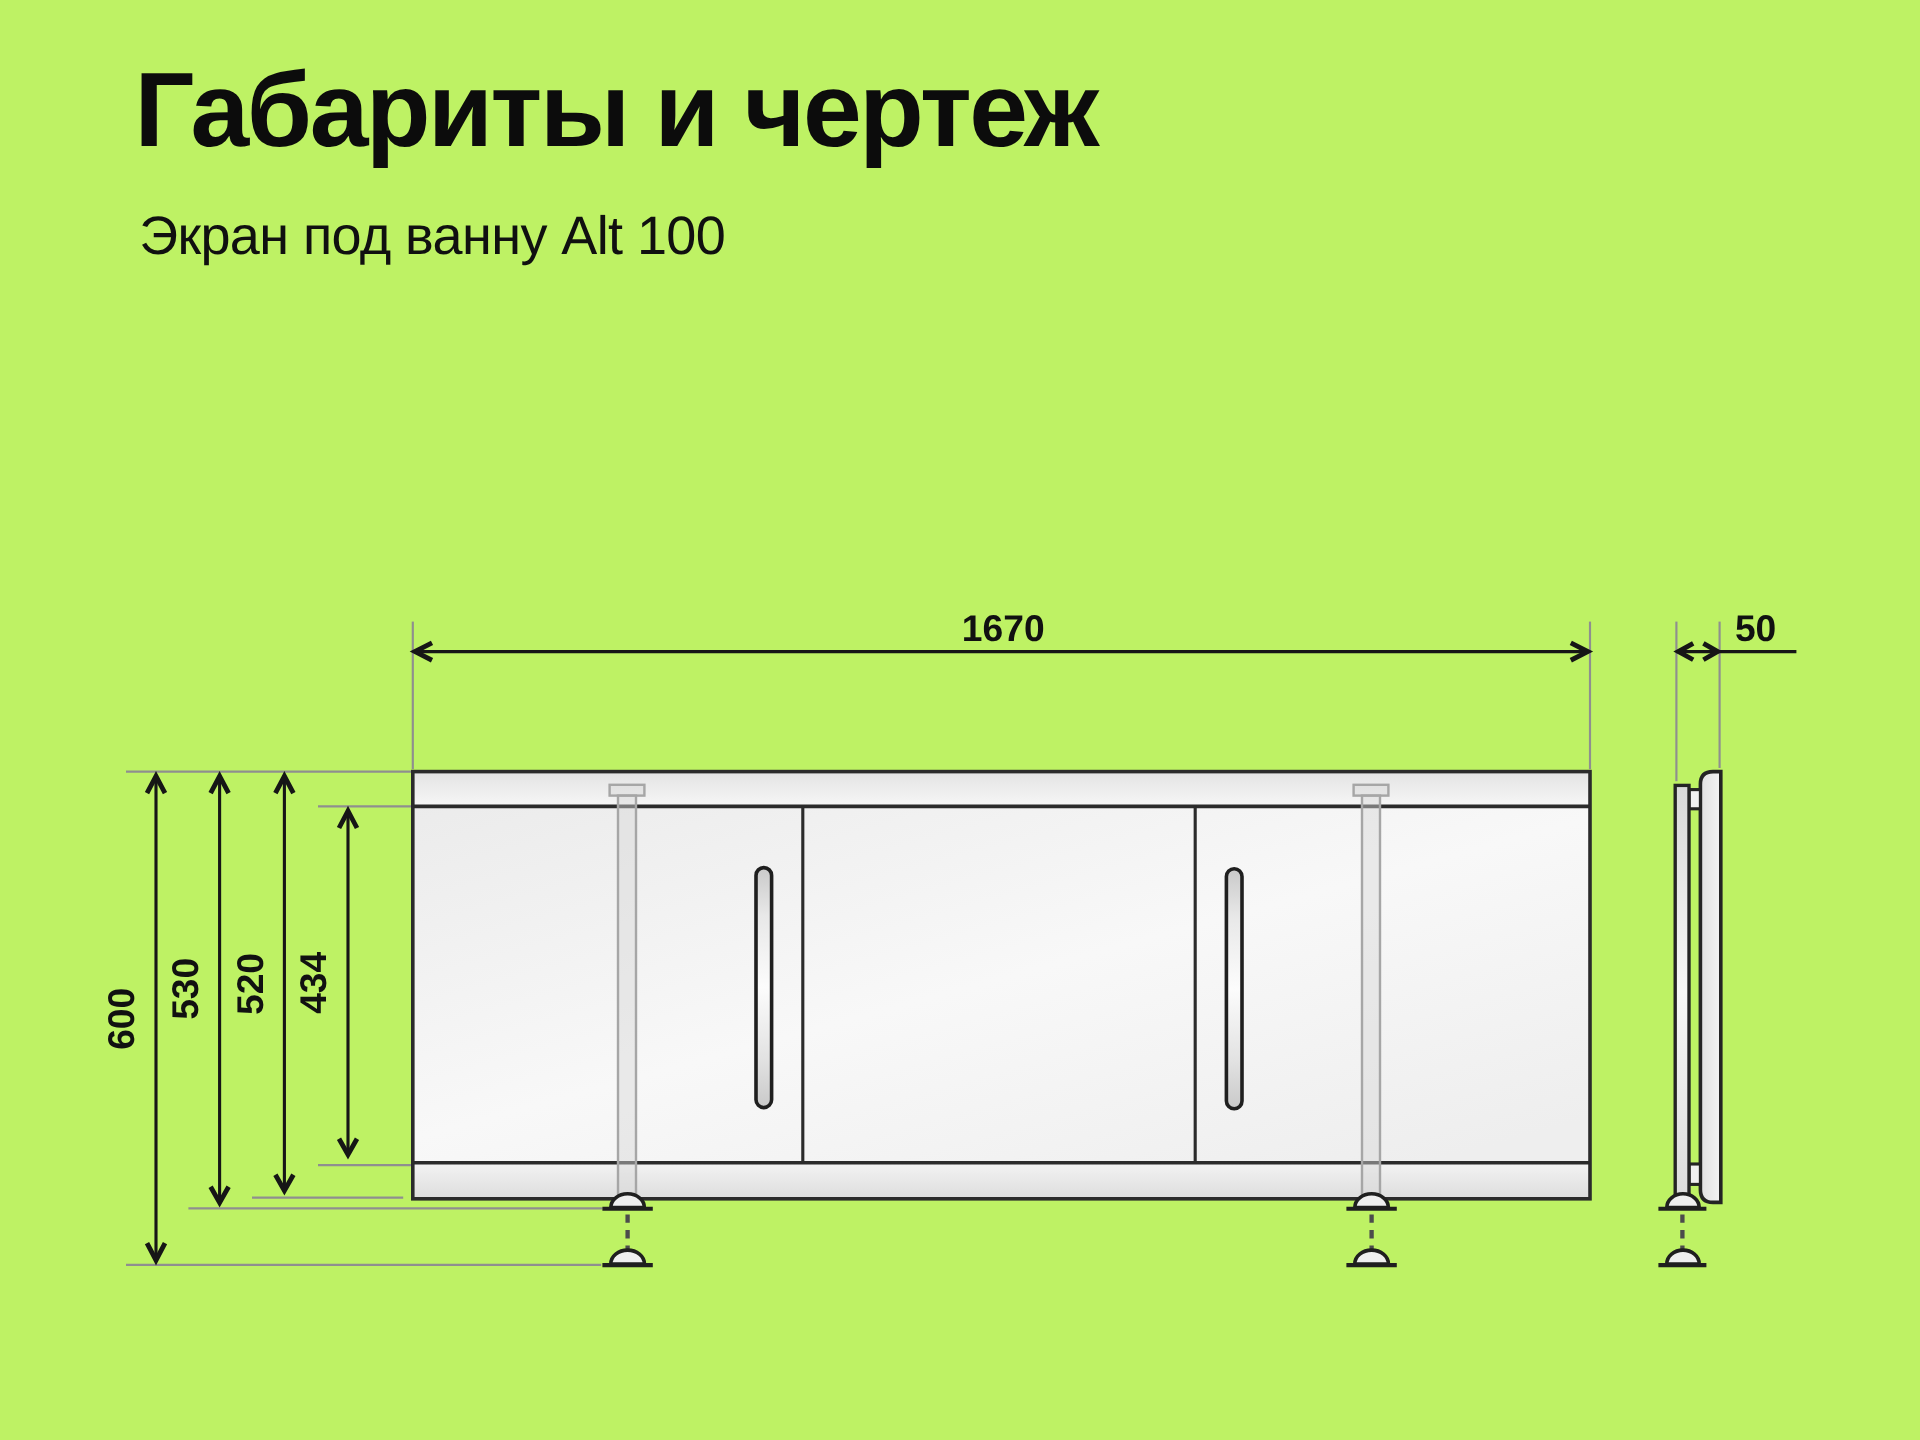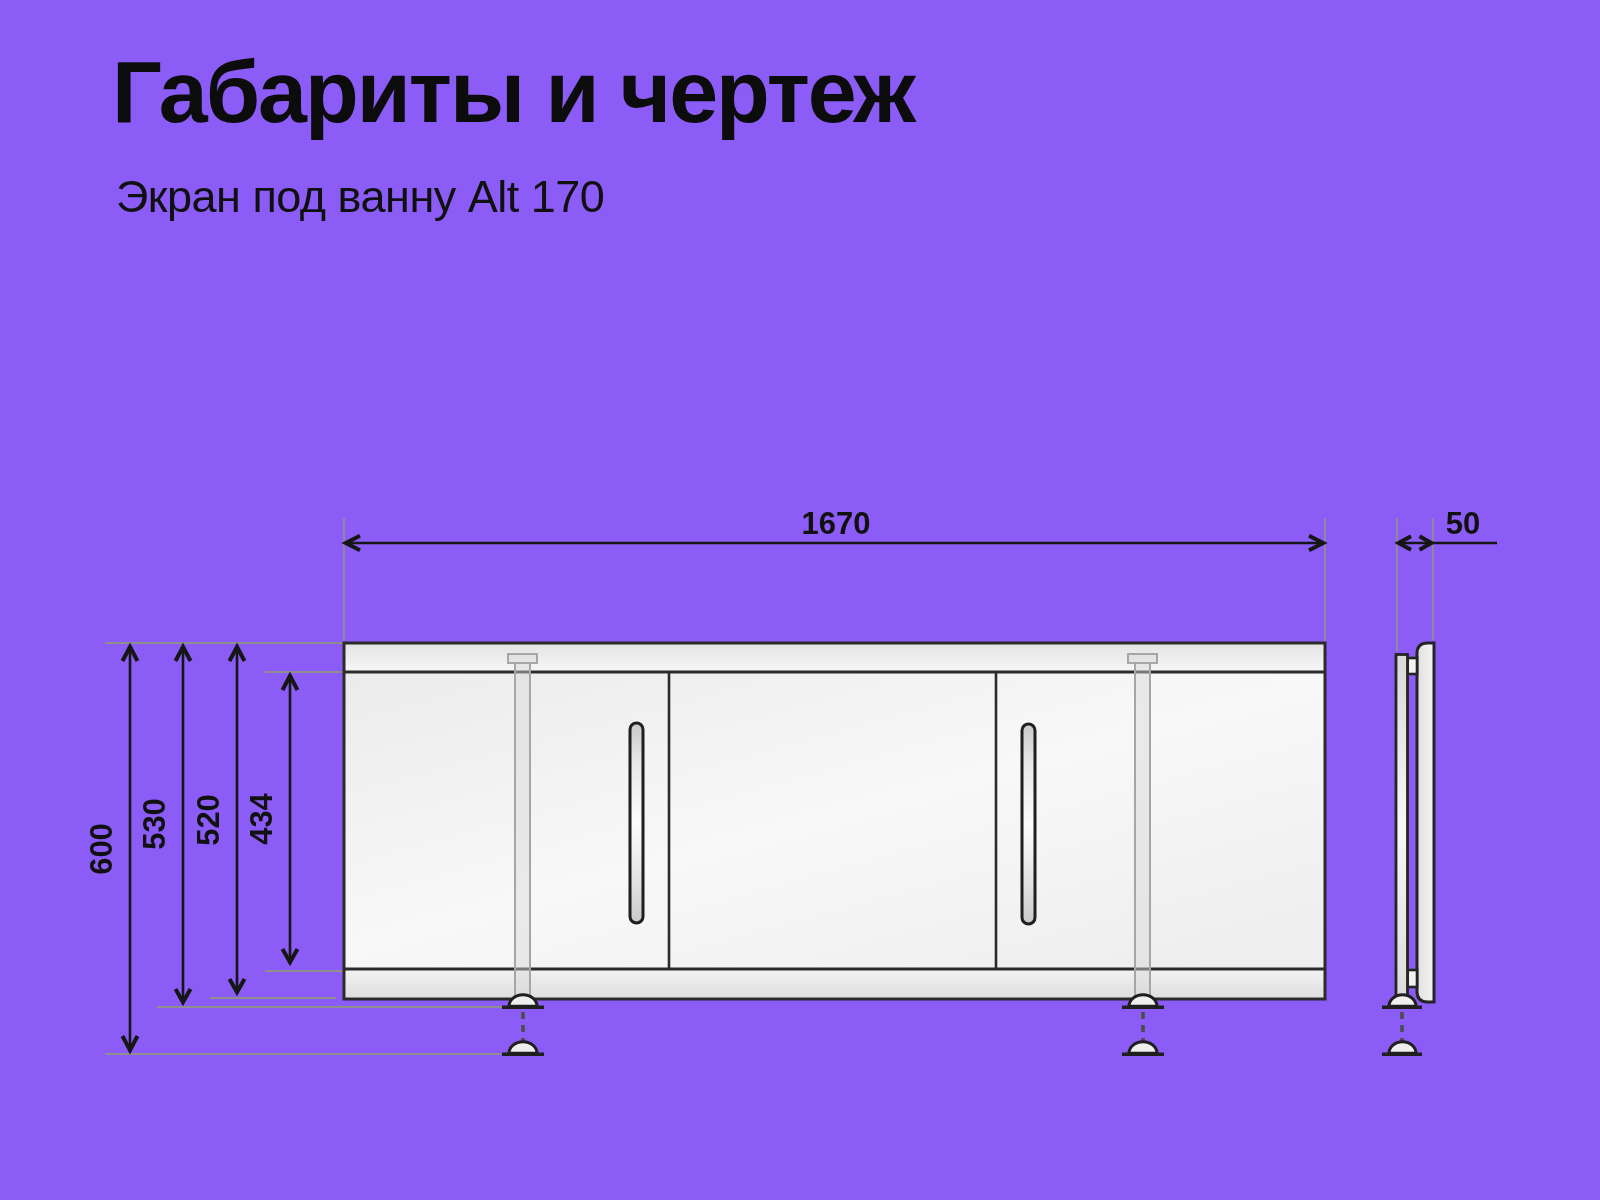--- a/index.html
+++ b/index.html
@@ -5,21 +5,21 @@
   html, body {
     margin: 0; padding: 0;
     background: #ffffff;
     width: 1600px; height: 1200px;
     font-family: "Liberation Sans", sans-serif;
     overflow: hidden;
   }
   .canvas {
     position: relative;
     width: 1600px; height: 1200px;
-    background: #8b5cf6;
+    background: #bef264;
   }
   .page-title {
     position: absolute;
     left: 112px; top: 48px;
     font-size: 88px;
     font-weight: 700;
     letter-spacing: -2px;
     color: #0c0c0c;
     line-height: 1.0;
     white-space: nowrap;
@@ -46,21 +46,21 @@
   .footbase { stroke: #1f1f1f; stroke-width: 3.4; fill: none; }
   .ghost { fill: #d6d6d6; fill-opacity: 0.45; stroke: #a6a6a6; stroke-width: 2; }
   .bridge { fill: #f1f1f1; stroke: #242424; stroke-width: 2.6; }
 </style>
 </head>
 <body>
 
 <div class="canvas">
 
   <div class="page-title">Габариты и чертеж</div>
-  <div class="page-subtitle">Экран под ванну Alt 170</div>
+  <div class="page-subtitle">Экран под ванну Alt 100</div>
 
   <svg width="1600" height="1200" viewBox="0 0 1600 1200">
     <defs>
       <linearGradient id="gField" x1="0" y1="0" x2="0.75" y2="1">
         <stop offset="0" stop-color="#eaeaea"></stop>
         <stop offset="0.55" stop-color="#f8f8f8"></stop>
         <stop offset="1" stop-color="#eeeeee"></stop>
       </linearGradient>
       <linearGradient id="gRailTop" x1="0" y1="0" x2="0" y2="1">
         <stop offset="0" stop-color="#e4e4e4"></stop>

